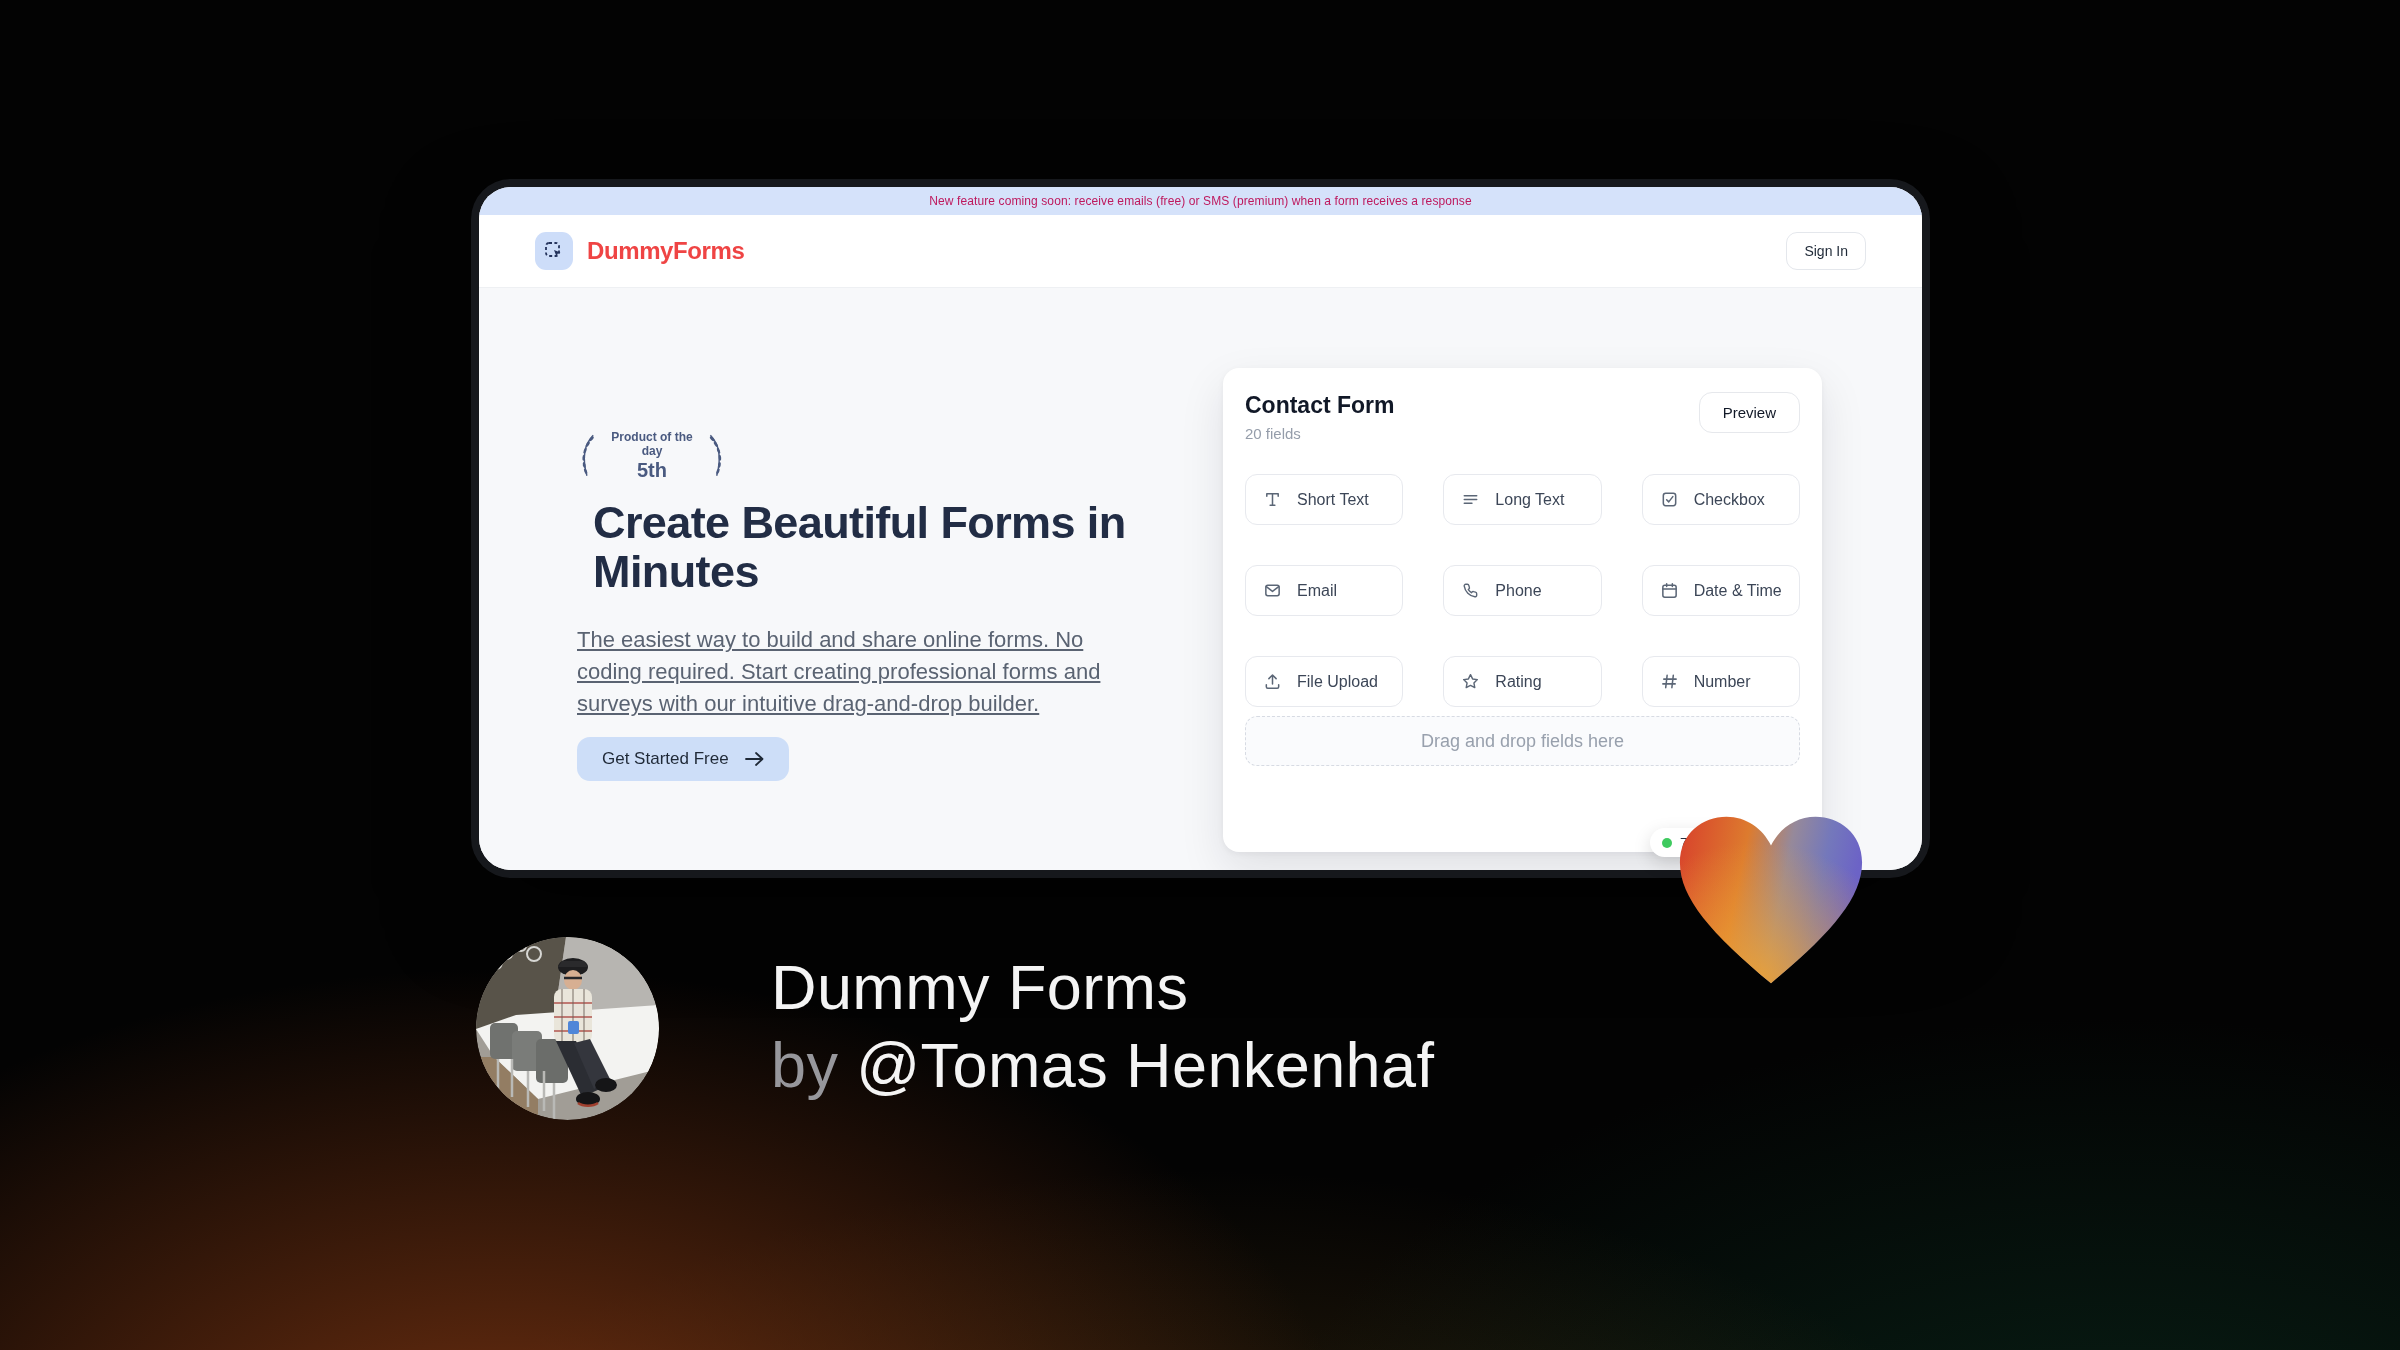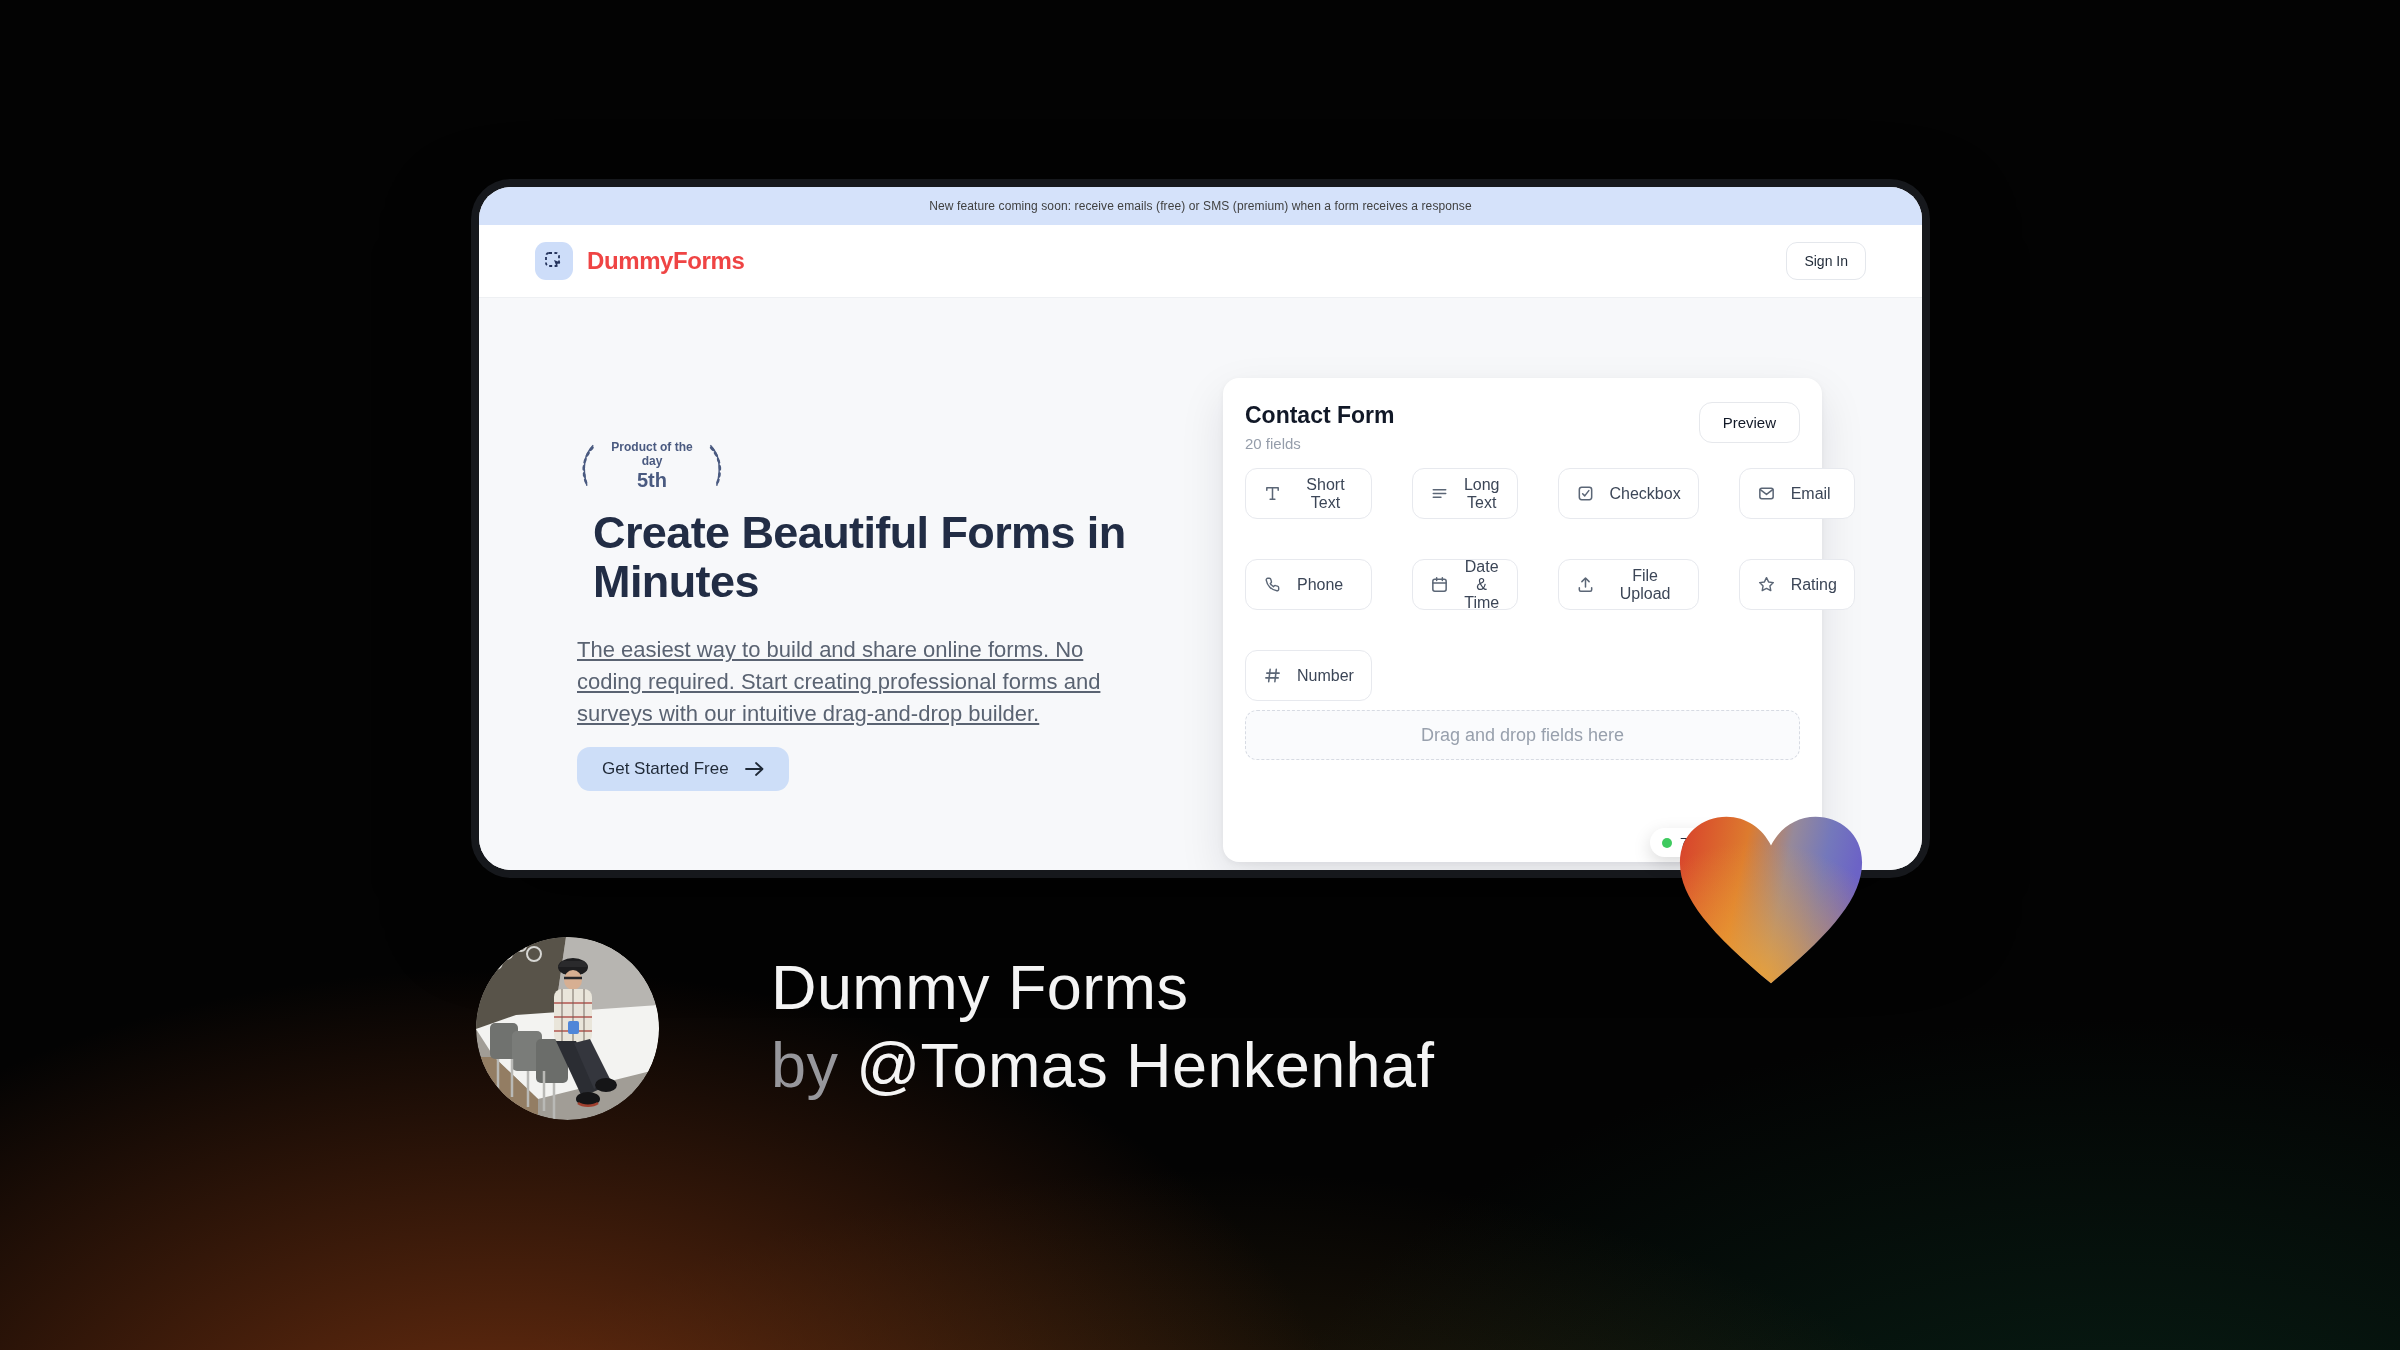--- a/index.html
+++ b/index.html
@@ -16,22 +16,22 @@
   }
 
   
   .window {
     position:absolute; left:479px; top:187px; width:1443px; height:683px;
     border-radius:32px; overflow:hidden; background:#f7f8fa;
     box-shadow:0 0 0 8px #16181c, 0 40px 90px rgba(0,0,0,0.55);
     z-index:1;
   }
   .banner {
-    height:38px; background:#d5e2fa; display:flex; align-items:center; justify-content:center;
-    color:#404040; font-size:12px; letter-spacing:0.1px;
+    height:28px; background:#d5e2fa; display:flex; align-items:center; justify-content:center;
+    color:#be185d; font-size:12px; letter-spacing:0.1px;
   }
   .appbar {
     height:73px; background:#ffffff; border-bottom:1px solid #eef0f3;
     display:flex; align-items:center; justify-content:space-between; padding:0 56px;
   }
   .brand { display:flex; align-items:center; gap:14px; }
   .logo-box {
     width:38px; height:38px; border-radius:11px; background:#cdddf9;
     display:flex; align-items:center; justify-content:center;
   }
@@ -75,21 +75,21 @@
   }
   .card-head { display:flex; justify-content:space-between; align-items:flex-start; }
   .card-title { font-size:23px; font-weight:bold; color:#111827; }
   .card-sub { font-size:15px; color:#959daa; margin-top:6px; }
   .preview-btn {
     background:#fff; border:1px solid #e6e8ec; border-radius:13px;
     padding:11px 23px; font-size:15px; color:#111827; cursor:pointer;
     font-family:"Liberation Sans", sans-serif;
   }
   .field-grid {
-    margin-top:16px; display:grid; grid-template-columns:1fr 1fr 1fr 1fr;
+    margin-top:32px; display:grid; grid-template-columns:1fr 1fr 1fr;
     column-gap:14px; row-gap:9px;gap:40px;
   }
   .field-btn {
     height:51px; background:#fff; border:1px solid #e7e9ee; border-radius:12px;
     display:flex; align-items:center; gap:15px; padding:0 17px;
     font-size:16px; color:#3c4657; cursor:pointer; font-family:"Liberation Sans", sans-serif;
   }
   .field-btn svg { flex:0 0 auto; }
   .dropzone {
     margin-top:9px; height:50px; border:1px dashed #d7dbe3; border-radius:12px;

